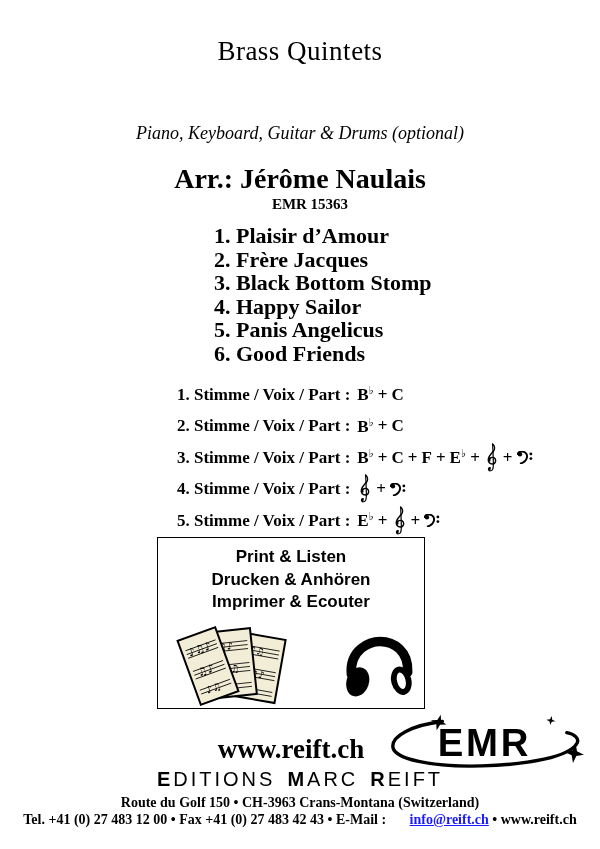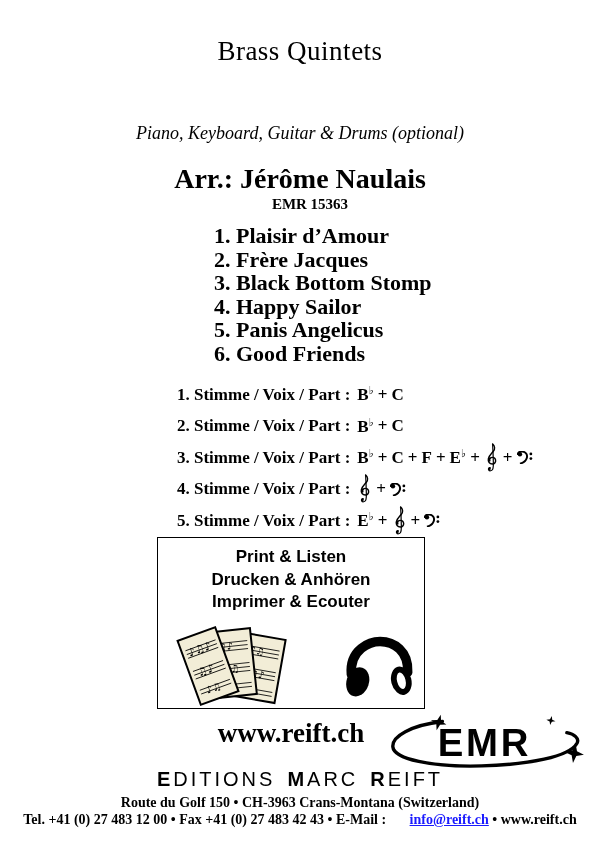--- a/index.html
+++ b/index.html
@@ -24,21 +24,21 @@
   .note sup{font-family:"DejaVu Sans",sans-serif;font-size:11px;vertical-align:6px;font-weight:bold;}
   .clef{display:inline-block;vertical-align:middle;margin:0 2px;}
 
   .promo-box{
     position:absolute;top:537px;left:157px;width:266px;height:170px;
     border:1.5px solid #000;text-align:center;
   }
   .promo-lines{margin-top:8px;font-family:"Liberation Sans","DejaVu Sans",sans-serif;
     font-weight:bold;font-size:17px;line-height:22.5px;}
   .promo-art{display:flex;justify-content:center;align-items:center;gap:26px;margin-top:4px;height:100px;}
-  .promo-site{font-size:27px;font-weight:bold;margin-top:0px;}
+  .promo-site{font-size:27px;font-weight:bold;margin-top:16px;}
 
   .logo-wrap{top:714px;text-align:right;}
   .publisher-name{top:768px;font-family:"Liberation Sans","DejaVu Sans",sans-serif;
     font-size:20px;letter-spacing:3px;white-space:nowrap;}
   .publisher-name .w{margin:0 6px;}
   .publisher-name .heavy{font-weight:bold;}
   .addr1{top:795px;font-size:14px;font-weight:bold;}
   .addr2{top:812px;font-size:14px;font-weight:bold;}
   .email{text-decoration:underline;font-weight:bold;padding-left:20px;}
 </style>

